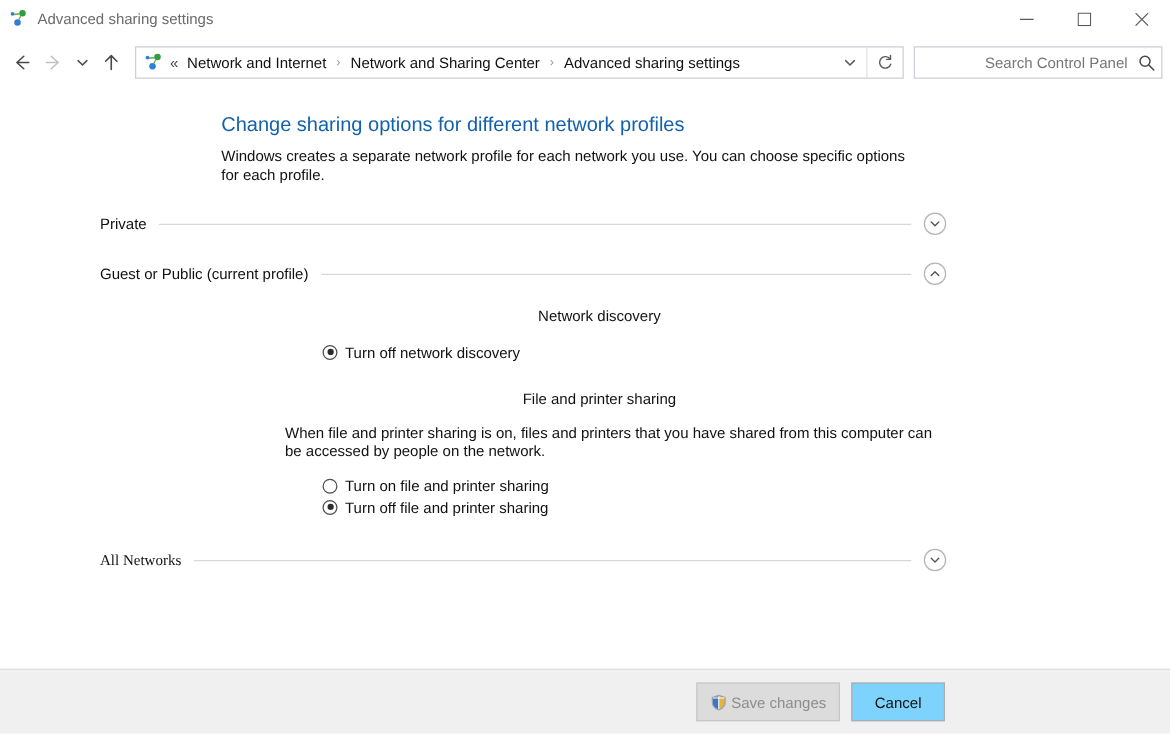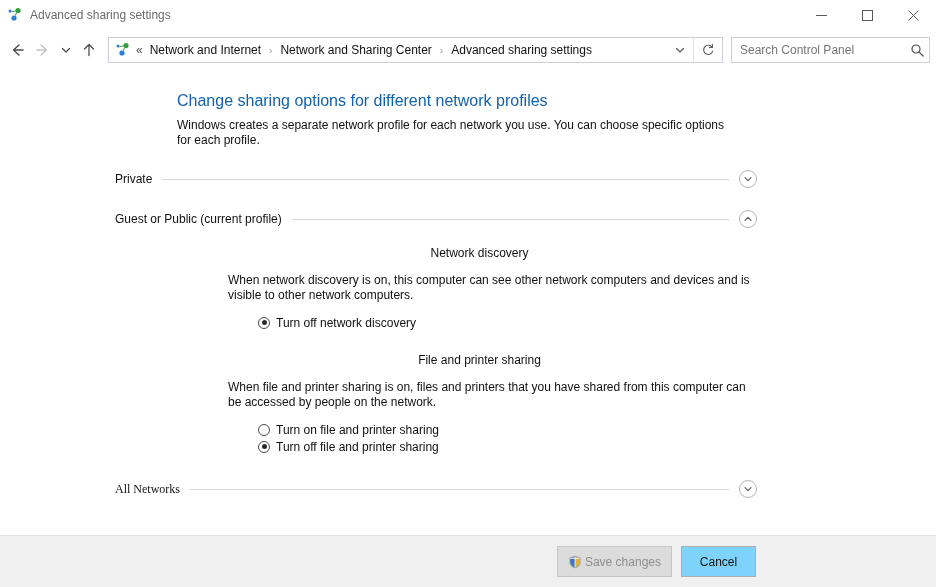--- a/index.html
+++ b/index.html
@@ -120,20 +120,21 @@
   }
   .searchbox {
     width: 199px;
     height: 26px;
     border: 1px solid #cccedb;
     background: #ffffff;
     display: flex;
     align-items: center;
     margin-left: 8px;
     flex: none;
+    padding-left: 48px;
   }
   .search-input {
     border: none; outline: none;
     flex: 1;
     font-family: "Liberation Sans", sans-serif;
     font-size: 12px;
     color: #111;
     padding-left: 8px;
     background: transparent;
     min-width: 0;
@@ -166,21 +167,21 @@
     line-height: 15px;
     color: #111;
   }
 
   
   .group-head {
     display: flex;
     align-items: center;
     margin-top: 22px;
   }
-  .group-head.lvl1 { margin-left: 115px; margin-right: 179px; }
+  .group-head.lvl1 { margin-left: 80px; margin-right: 179px; }
   .group-label {
     font-size: 12px;
     color: #111;
     white-space: nowrap;
     flex: none;
   }
   .group-rule {
     flex: 1;
     height: 1px;
     background: #d8d8d8;
@@ -416,21 +417,20 @@
       </svg>
     </span>
   </div>
 
   <div class="subsection" style="margin-top:18px;">
     <div class="sub-head">
       <span class="sub-label">Network discovery</span>
       <span class="sub-rule"></span>
     </div>
     <div class="sub-body">
-      <div class="sub-desc">When network discovery is on, this computer can see other network computers and devices and is visible to other network computers.</div>
       <div class="radio-group">
         <div class="radio-row">
           <span class="radio checked"></span>
           <span class="radio-label">Turn off network discovery</span>
         </div>
       </div>
     </div>
   </div>
 
   <div class="subsection" style="margin-top:22px;">

